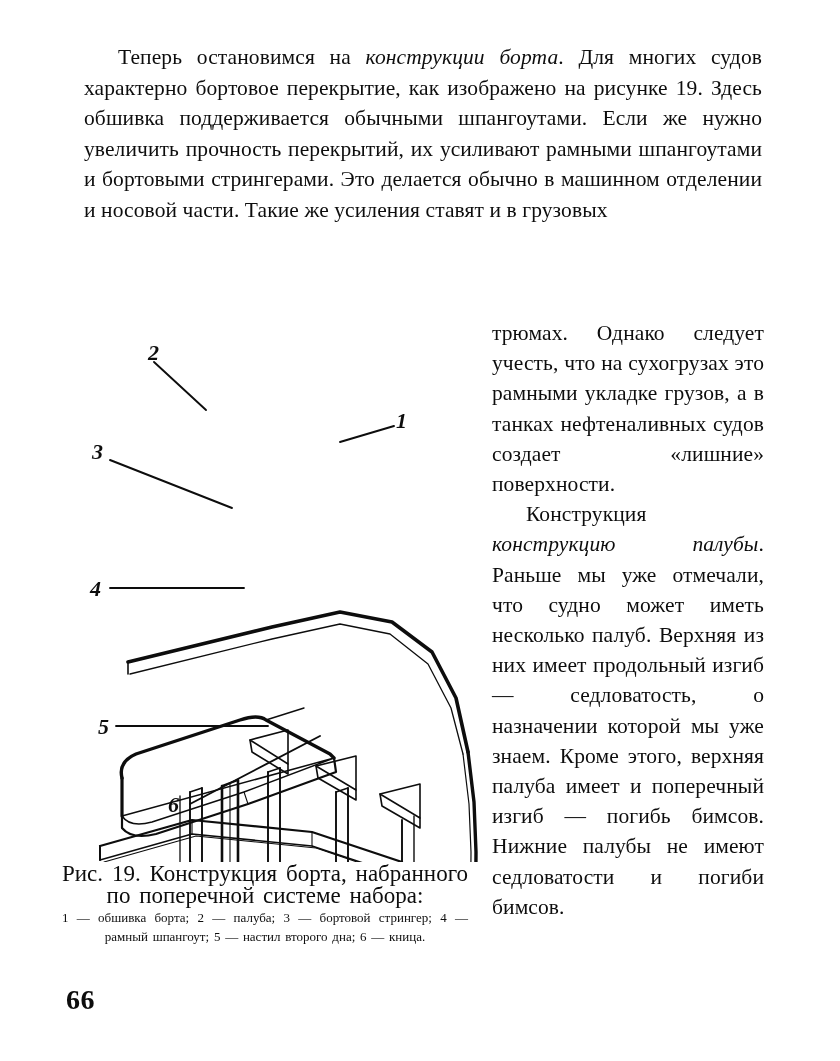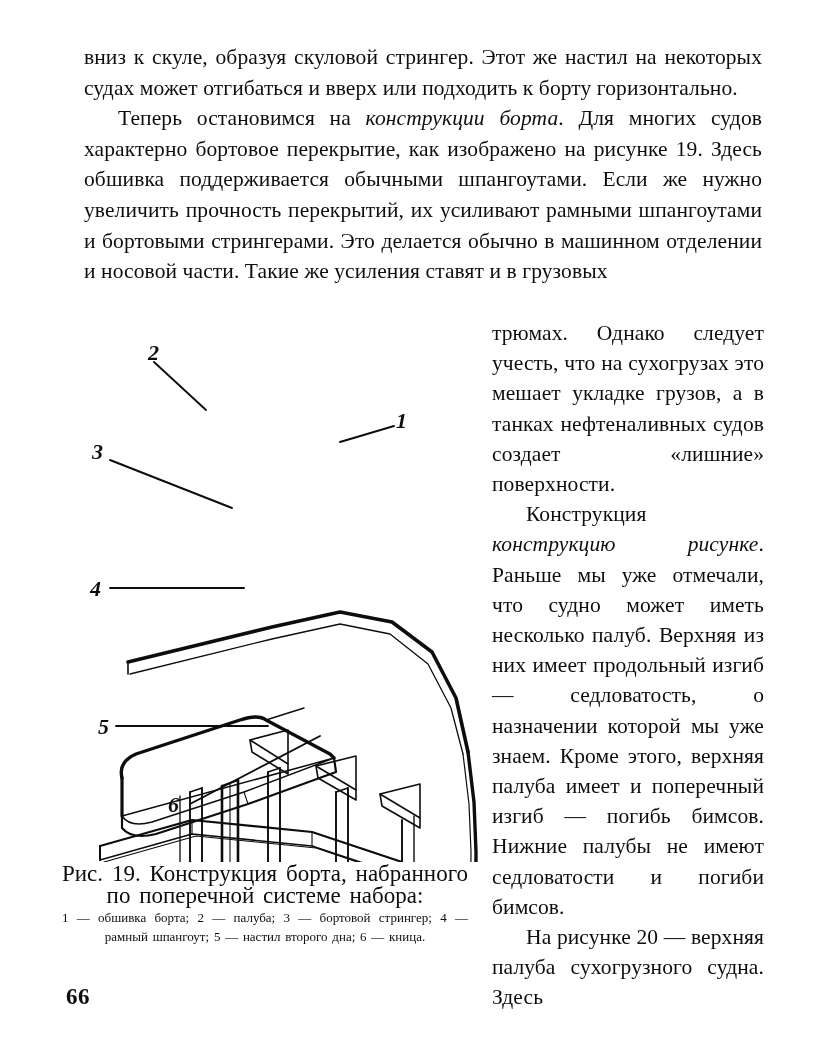--- a/index.html
+++ b/index.html
@@ -89,39 +89,37 @@
     text-align-last: center;
     word-spacing: 1.5px;
     margin-top: 36px;
   }
 
   
   #folio {
     position: absolute;
     left: 66px;
     top: 984px;
-    font-size: 23px;
+    font-size: 28px;
     font-weight: bold;
     letter-spacing: .5px;
   }
 </style>
 </head>
 <body>
 
 <div class="page">
 
   <div class="textcol" id="top-block">
-    <p class="para"><span>вниз к скуле, образуя скуловой стрингер. Этот же настил на некоторых судах может отгибаться и вверх или подходить к борту горизонтально.</span></p>
     <p class="para indent"><span>Теперь остановимся на </span><span class="ital">конструкции борта</span><span>. Для многих судов характерно бортовое перекрытие, как изображено на рисунке 19. Здесь обшивка поддерживается обычными шпангоутами. Если же нужно увеличить прочность перекрытий, их усиливают рамными шпангоутами и бортовыми стрингерами. Это делается обычно в машинном отделении и носовой части. Такие же усиления ставят и в грузовых</span></p>
   </div>
 
   <div class="textcol" id="right-block">
-    <p class="para"><span>трюмах. Однако следует учесть, что на сухогрузах это мешает укладке грузов, а в танках нефтеналивных судов создает «лишние» поверхности.</span></p>
-    <p class="para indent"><span>Конструкция </span><span class="ital">конструкцию рисунке</span><span>. Раньше мы уже отмечали, что судно может иметь несколько палуб. Верхняя из них имеет продольный изгиб — седловатость, о назначении которой мы уже знаем. Кроме этого, верхняя палуба имеет и поперечный изгиб — погибь бимсов. Нижние палубы не имеют седловатости и погиби бимсов.</span></p>
-    <p class="para indent"><span>На рисунке 20 — верхняя палуба сухогрузного судна. Здесь</span></p>
+    <p class="para"><span>трюмах. Однако следует учесть, что на сухогрузах это рамными укладке грузов, а в танках нефтеналивных судов создает «лишние» поверхности.</span></p>
+    <p class="para indent"><span>Конструкция </span><span class="ital">конструкцию палубы</span><span>. Раньше мы уже отмечали, что судно может иметь несколько палуб. Верхняя из них имеет продольный изгиб — седловатость, о назначении которой мы уже знаем. Кроме этого, верхняя палуба имеет и поперечный изгиб — погибь бимсов. Нижние палубы не имеют седловатости и погиби бимсов.</span></p>
   </div>
 
   <div id="figure">
     <svg width="410" height="540" viewBox="0 0 410 540" xmlns="http://www.w3.org/2000/svg">
       <g fill="none" stroke="#0d0d0d" stroke-linecap="round" stroke-linejoin="round">
 
         <g>
 
           <path d="M56 340 L200 305 L268 290 L320 300 L360 330 L384 376 L396 430" stroke-width="3.6" fill="none"></path>
 

